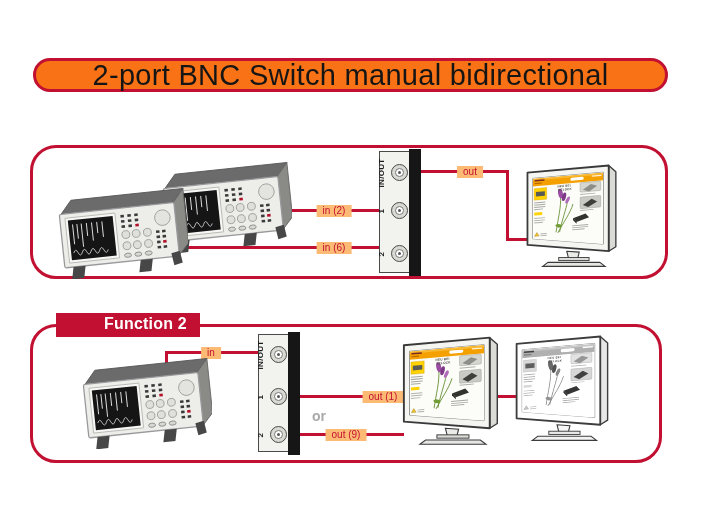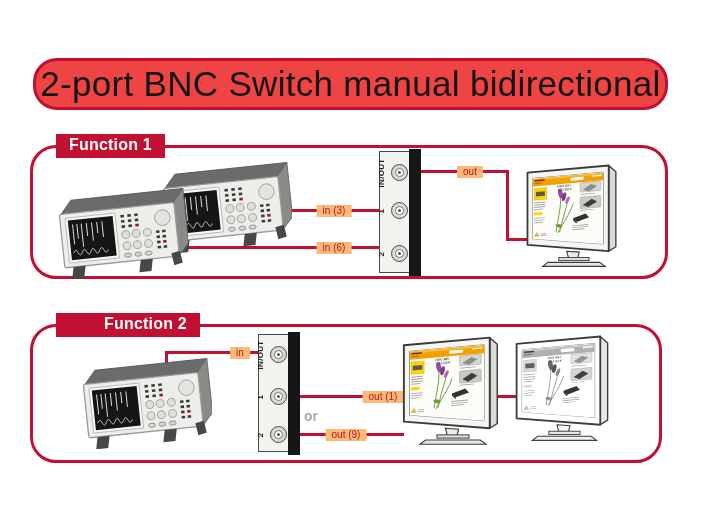--- a/index.html
+++ b/index.html
@@ -5,24 +5,24 @@
   :root{
     --red:#c11031;
     --or-gray:#a9a9a9;
   }
   html,body{margin:0;padding:0;background:#fff;}
   .canvas{
     position:relative;width:702px;height:531px;background:#fff;overflow:hidden;
     font-family:"Liberation Sans",sans-serif;
   }
   .title-banner{
-    position:absolute;left:33px;top:58px;width:635px;height:52px;
-    border:3px solid var(--red);border-radius:24px;background:#ef4444;
+    position:absolute;left:33px;top:58px;width:635px;height:34px;
+    border:3px solid var(--red);border-radius:24px;background:#f97316;
     display:flex;align-items:center;justify-content:center;
-    font-size:35px;color:#151515;letter-spacing:.3px;box-sizing:border-box;
+    font-size:29px;color:#151515;letter-spacing:.3px;box-sizing:border-box;
   }
   .panel{
     position:absolute;border:3px solid var(--red);border-radius:26px;background:#fff;box-sizing:border-box;
   }
   #panel1{left:30px;top:145px;width:638px;height:134px;}
   #panel2{left:30px;top:324px;width:632px;height:139px;}
   .badge{
     position:absolute;background:var(--red);color:#fff;font-size:16px;font-weight:700;
     padding:2px 13px 4px;letter-spacing:.2px;line-height:1.15;
   }
@@ -166,28 +166,27 @@
       </g>
       <polygon points="49,102 63,103 61,111 51,110" fill="#eaeae6" stroke="#3a3a3a" stroke-width="1.2"></polygon>
       <rect x="40" y="109" width="34" height="3.5" fill="#dcdcd8" stroke="#3a3a3a" stroke-width="1"></rect>
       <polygon points="28,114.5 86,114.5 92,119 22,119" fill="#e6e6e2" stroke="#3a3a3a" stroke-width="1.2"></polygon>
     </g>
   </svg>
 
   <div class="title-banner">2-port BNC Switch manual bidirectional</div>
 
   <div class="panel" id="panel1"></div>
-  <div class="badge" id="badge1">Function 1</div>
 
   <div class="wire" style="left:287px;top:209px;width:93px;height:3px;"></div>
   <div class="wire" style="left:172px;top:246px;width:208px;height:3px;"></div>
   <div class="wire" style="left:412px;top:170px;width:97px;height:3px;"></div>
   <div class="wire" style="left:506px;top:170px;width:3px;height:71px;"></div>
   <div class="wire" style="left:506px;top:238px;width:25px;height:3px;"></div>
-  <div class="wlabel" style="left:334px;top:211px;">in (3)</div>
+  <div class="wlabel" style="left:334px;top:211px;">in (2)</div>
   <div class="wlabel" style="left:334px;top:248px;">in (6)</div>
   <div class="wlabel" style="left:470px;top:172px;">out</div>
 
   <svg class="scope" style="left:162px;top:156px;" width="130" height="97" viewBox="0 -8 150 112">
       <use href="#scope-gfx"></use>
     </svg>
   <svg class="scope" style="left:58px;top:182px;" width="130" height="97" viewBox="0 -8 150 112">
       <use href="#scope-gfx"></use>
     </svg>
 
@@ -217,23 +216,23 @@
   </svg>
 
   <div class="panel" id="panel2"></div>
   <div class="badge" id="badge2">Function 2</div>
 
   <div class="wire" style="left:165px;top:351px;width:107px;height:3px;"></div>
   <div class="wire" style="left:165px;top:351px;width:3px;height:29px;"></div>
   <div class="wire" style="left:290px;top:395px;width:118px;height:3px;"></div>
   <div class="wire" style="left:290px;top:433px;width:114px;height:3px;"></div>
   <div class="wire" style="left:495px;top:395px;width:27px;height:3px;"></div>
-  <div class="wlabel" style="left:240px;top:353px;">in</div>
+  <div class="wlabel" style="left:211px;top:353px;">in</div>
   <div class="wlabel" style="left:343px;top:397px;margin-left:40px;">out (1)</div>
-  <div class="or-label" style="left:311px;top:416px;">or</div>
+  <div class="or-label" style="left:319px;top:416px;">or</div>
   <div class="wlabel" style="left:346px;top:435px;">out (9)</div>
 
   <svg class="scope" style="left:82px;top:352px;" width="130" height="97" viewBox="0 -8 150 112">
       <use href="#scope-gfx"></use>
     </svg>
 
   <div class="bnc-switch" style="left:258px;top:334px;height:118px;">
     <div class="sw-face"></div>
     <div class="sw-band"></div>
     <div class="sw-port" style="top:12px;">

